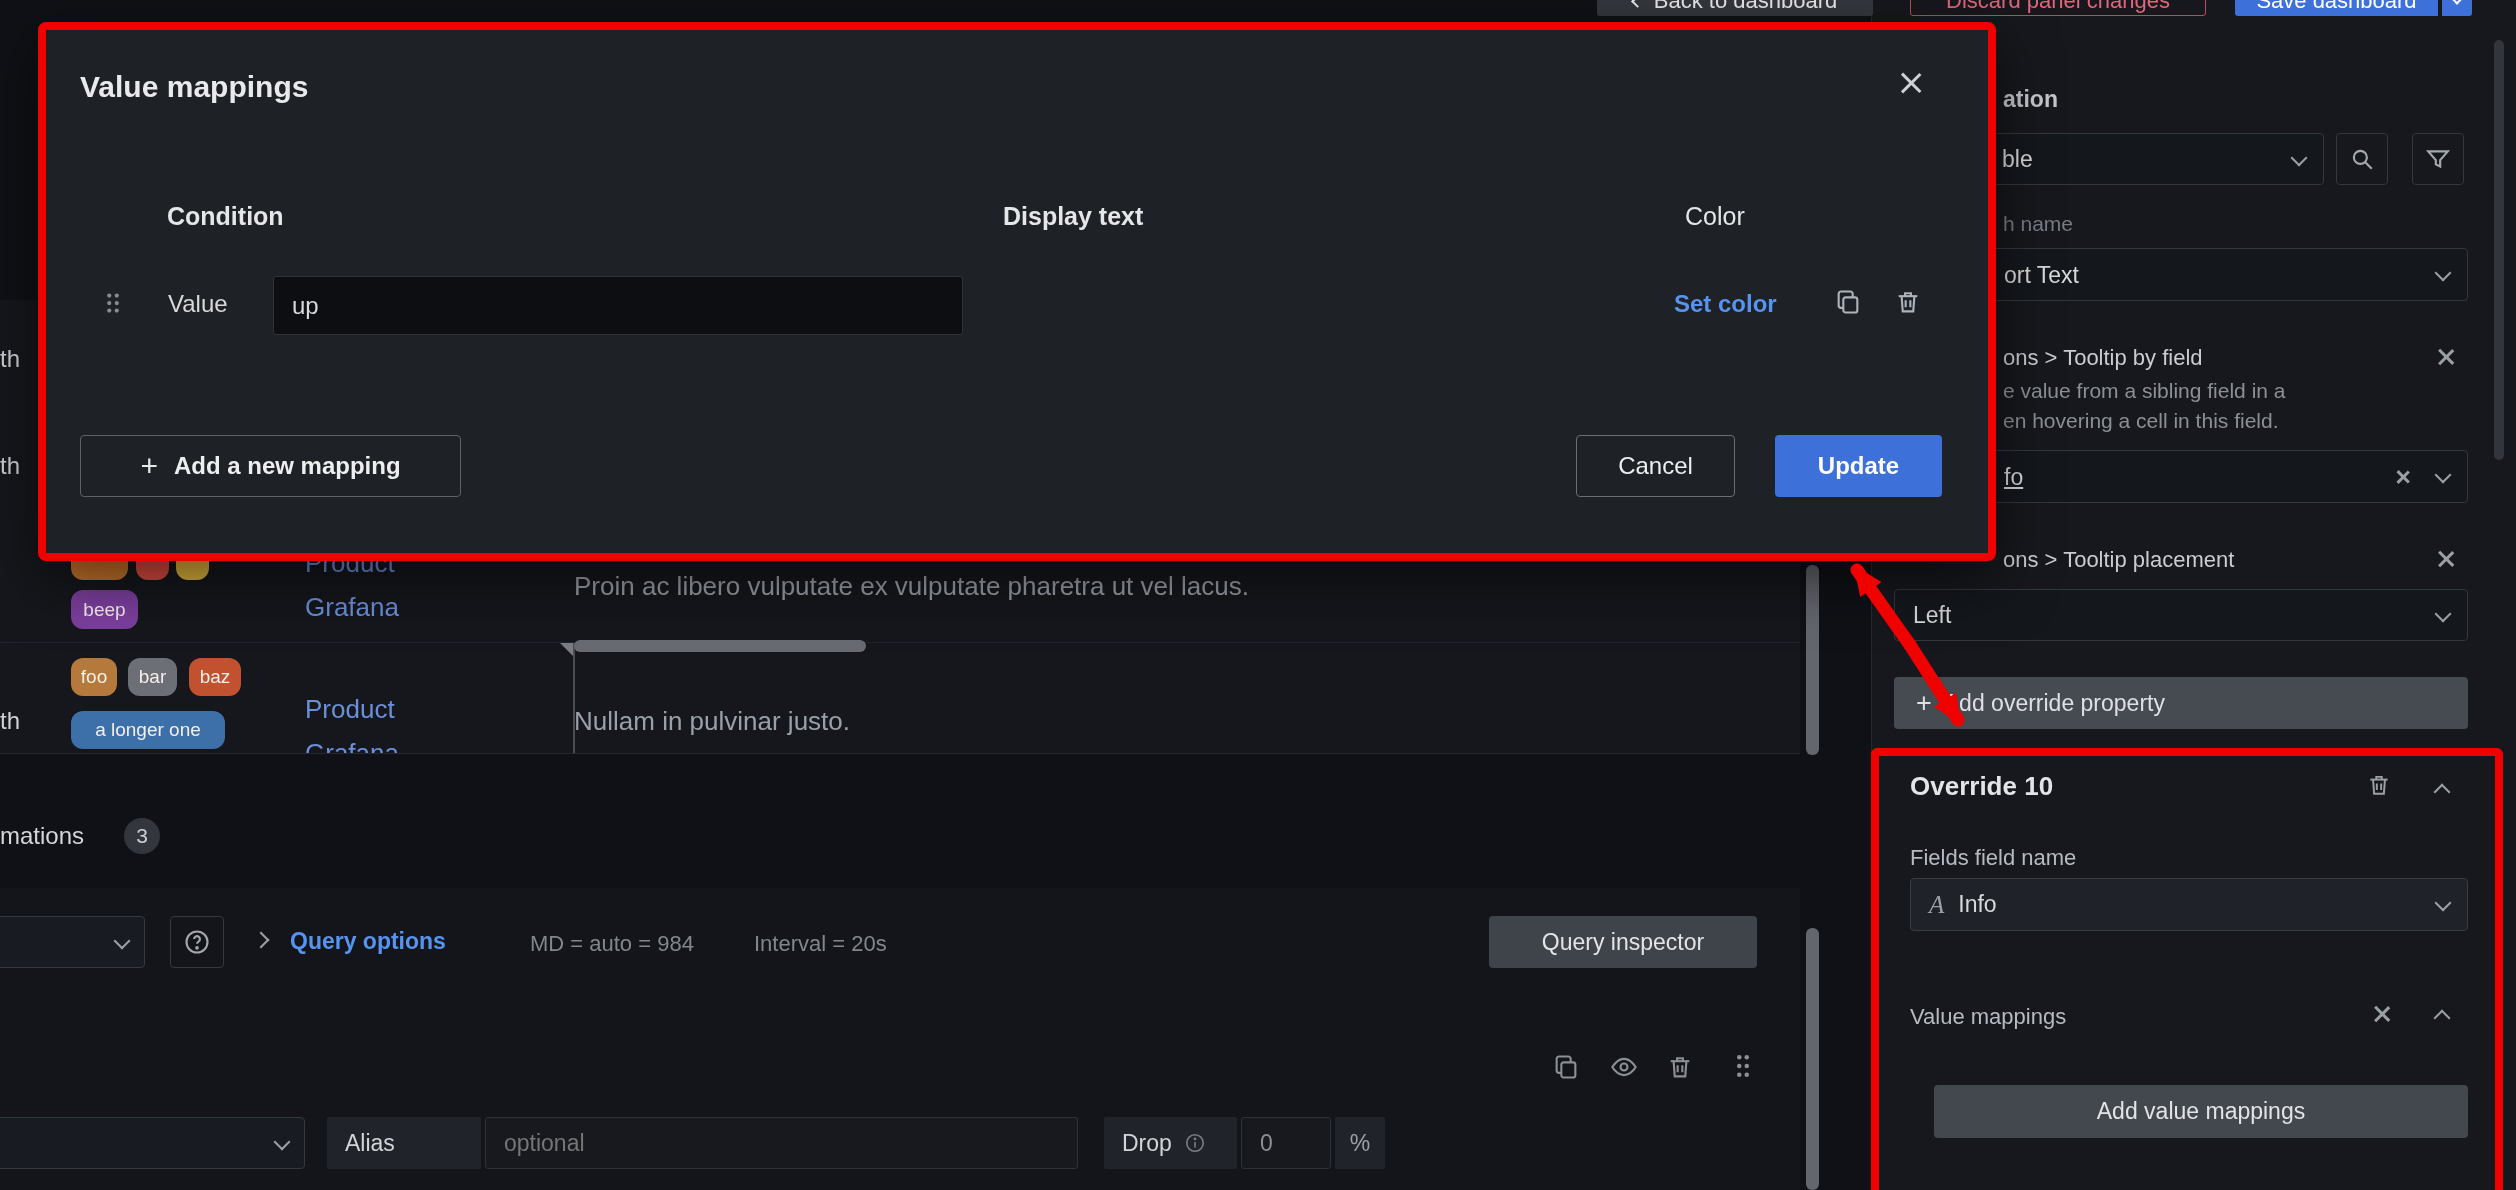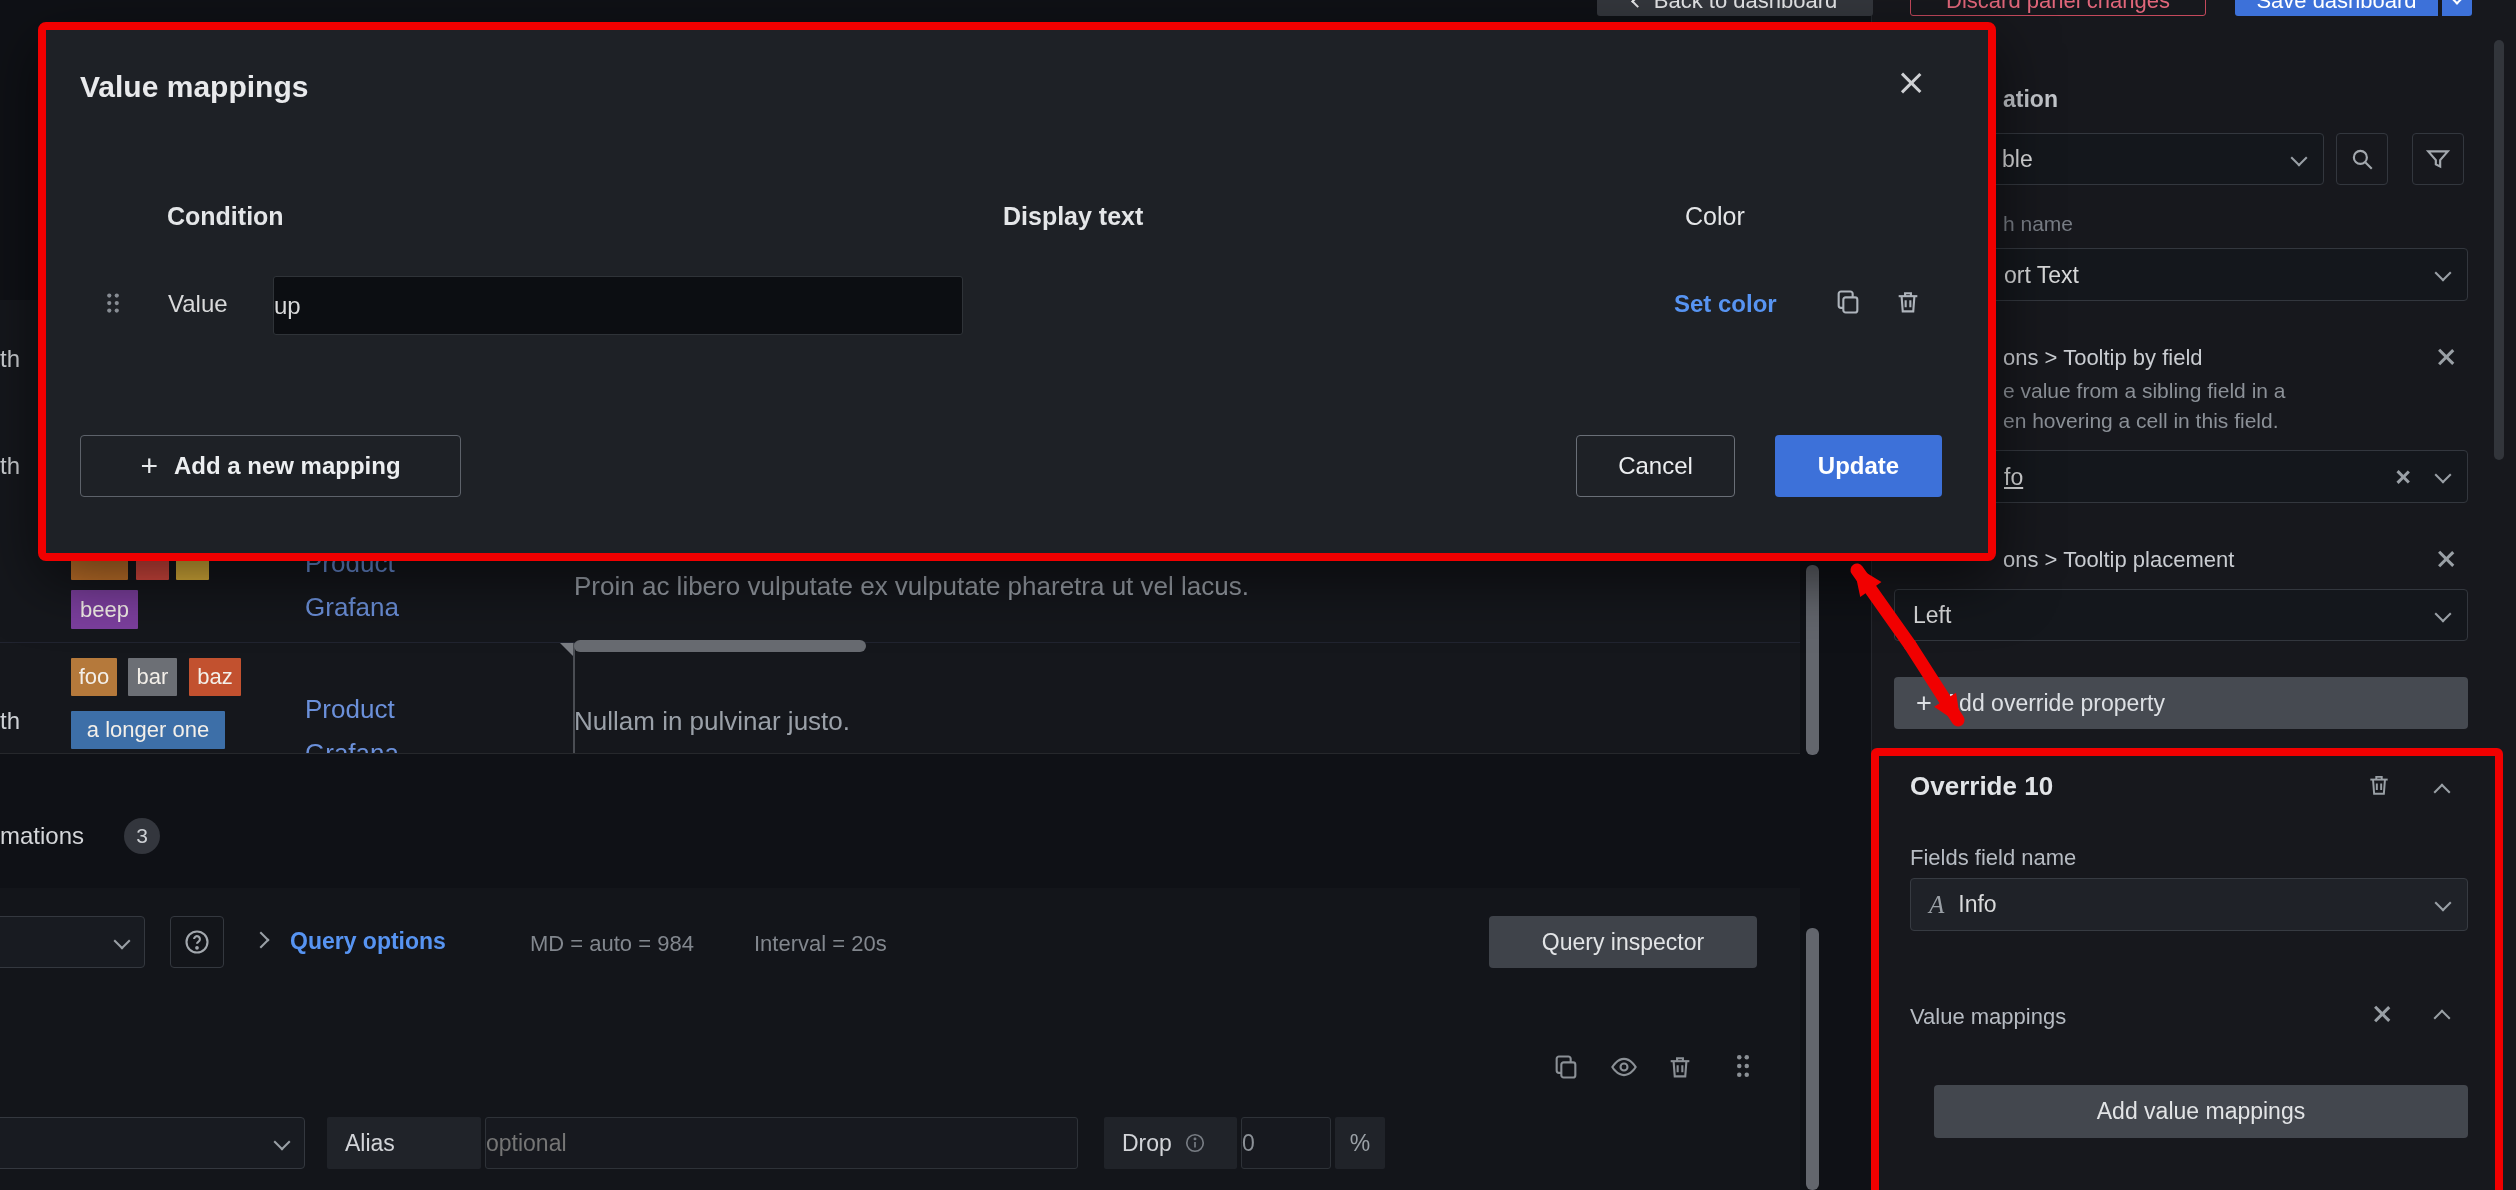--- a/index.html
+++ b/index.html
@@ -27,37 +27,37 @@
     transform:rotate(45deg);
   }
   .chev.up{transform:rotate(-135deg);}
   .chev.rt{transform:rotate(-45deg);}
   .chev.lt{transform:rotate(135deg);border-color:#e6e7e9;}
   .xico{position:relative;display:inline-block;color:#9aa0a6;}
   .xico::before,.xico::after{content:"";position:absolute;left:50%;top:50%;width:2.5px;height:100%;background:currentColor;}
   .xico::before{transform:translate(-50%,-50%) rotate(45deg);}
   .xico::after{transform:translate(-50%,-50%) rotate(-45deg);}
   .tag{
-    position:absolute;border-radius:1px;
+    position:absolute;border-radius:12px;
     display:flex;align-items:center;justify-content:center;
-    color:#f3efe9;font-size:22px;
+    color:#f3efe9;font-size:19px;
   }
   .ghost-btn{
     position:absolute;display:flex;align-items:center;justify-content:center;
     border:1px solid #5d626a;border-radius:4px;background:transparent;
     color:#eceef0;font-size:24px;font-weight:bold;cursor:pointer;
   }
   .gray-btn{
     position:absolute;display:flex;align-items:center;justify-content:center;
     background:#3f434a;border:none;border-radius:4px;
     color:#e2e4e6;font-size:23px;cursor:pointer;
   }
   .ipt{
     position:absolute;background:#0c0e12;border:1px solid #2f3338;border-radius:3px;
-    color:#d8d9da;font-size:24px;
+    color:#d8d9da;font-size:24px;padding-left:18px;
     font-family:"Liberation Sans",sans-serif;outline:none;
   }
   .icon-btn{
     position:absolute;display:flex;align-items:center;justify-content:center;
     background:transparent;border:1px solid #33373e;border-radius:4px;color:#a3a8ae;
   }
   .link-blue{color:#6b90da;}
   .frag{position:absolute;white-space:nowrap;}
   svg{display:block;}
 </style>

